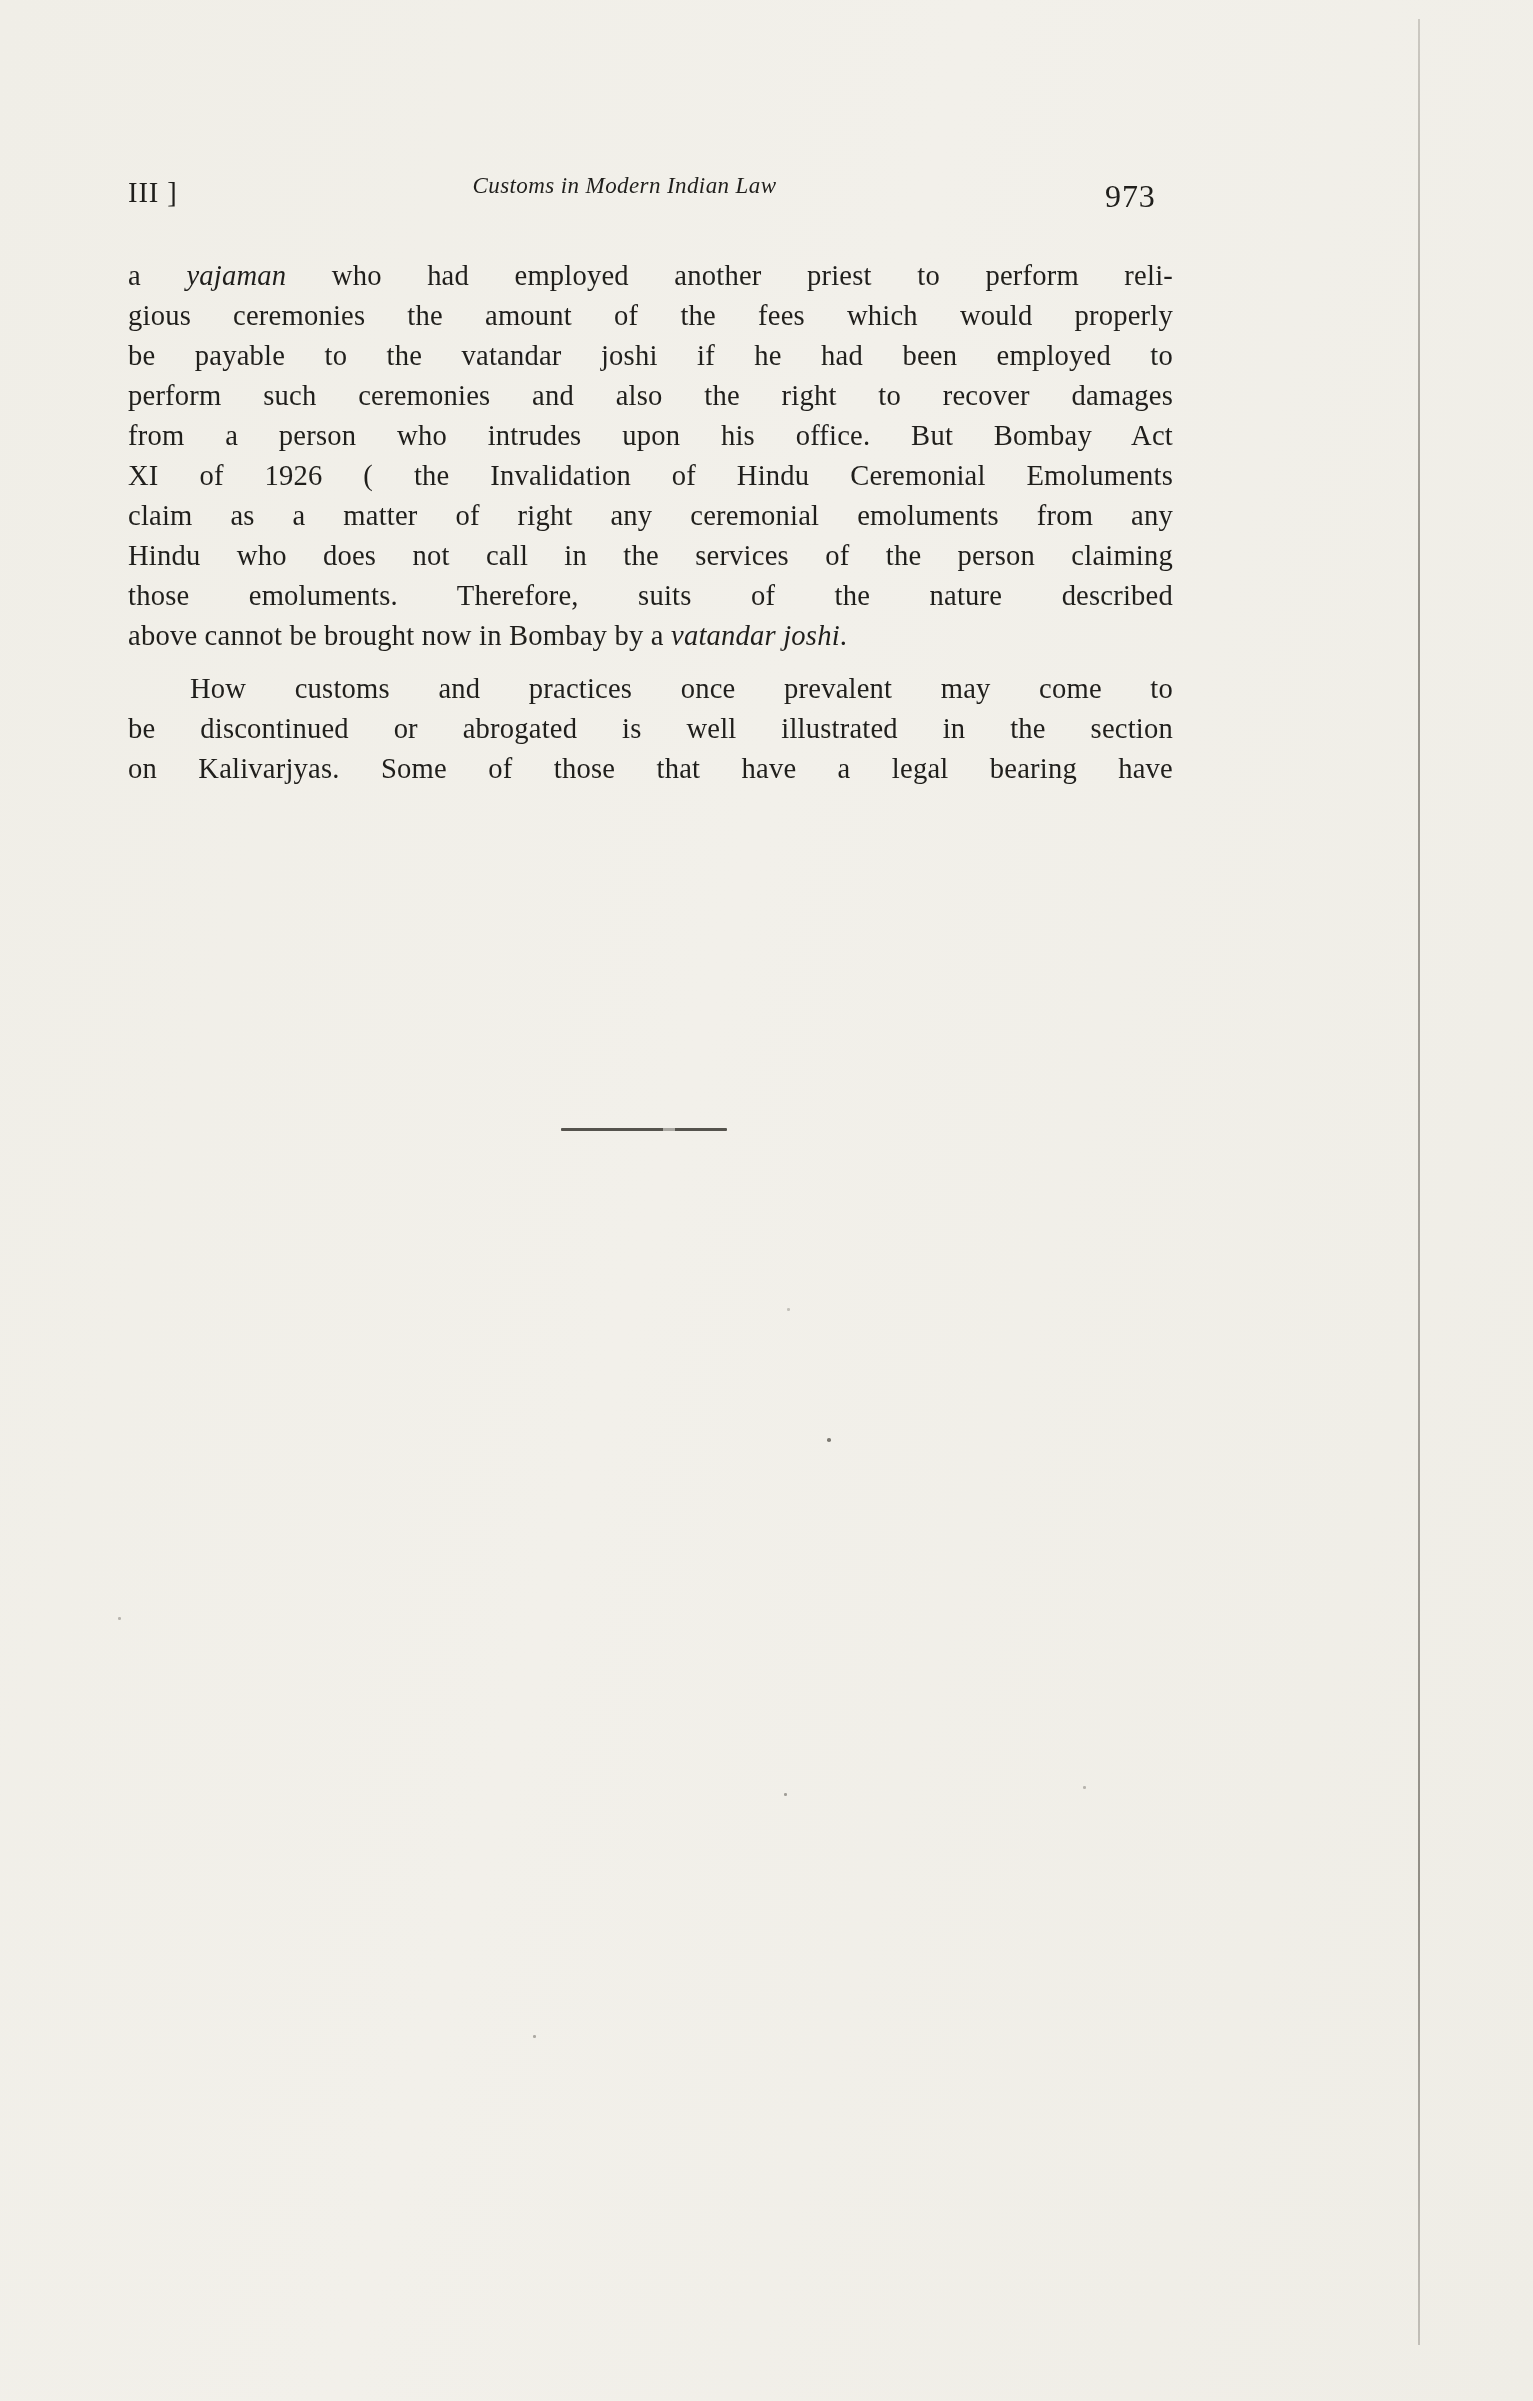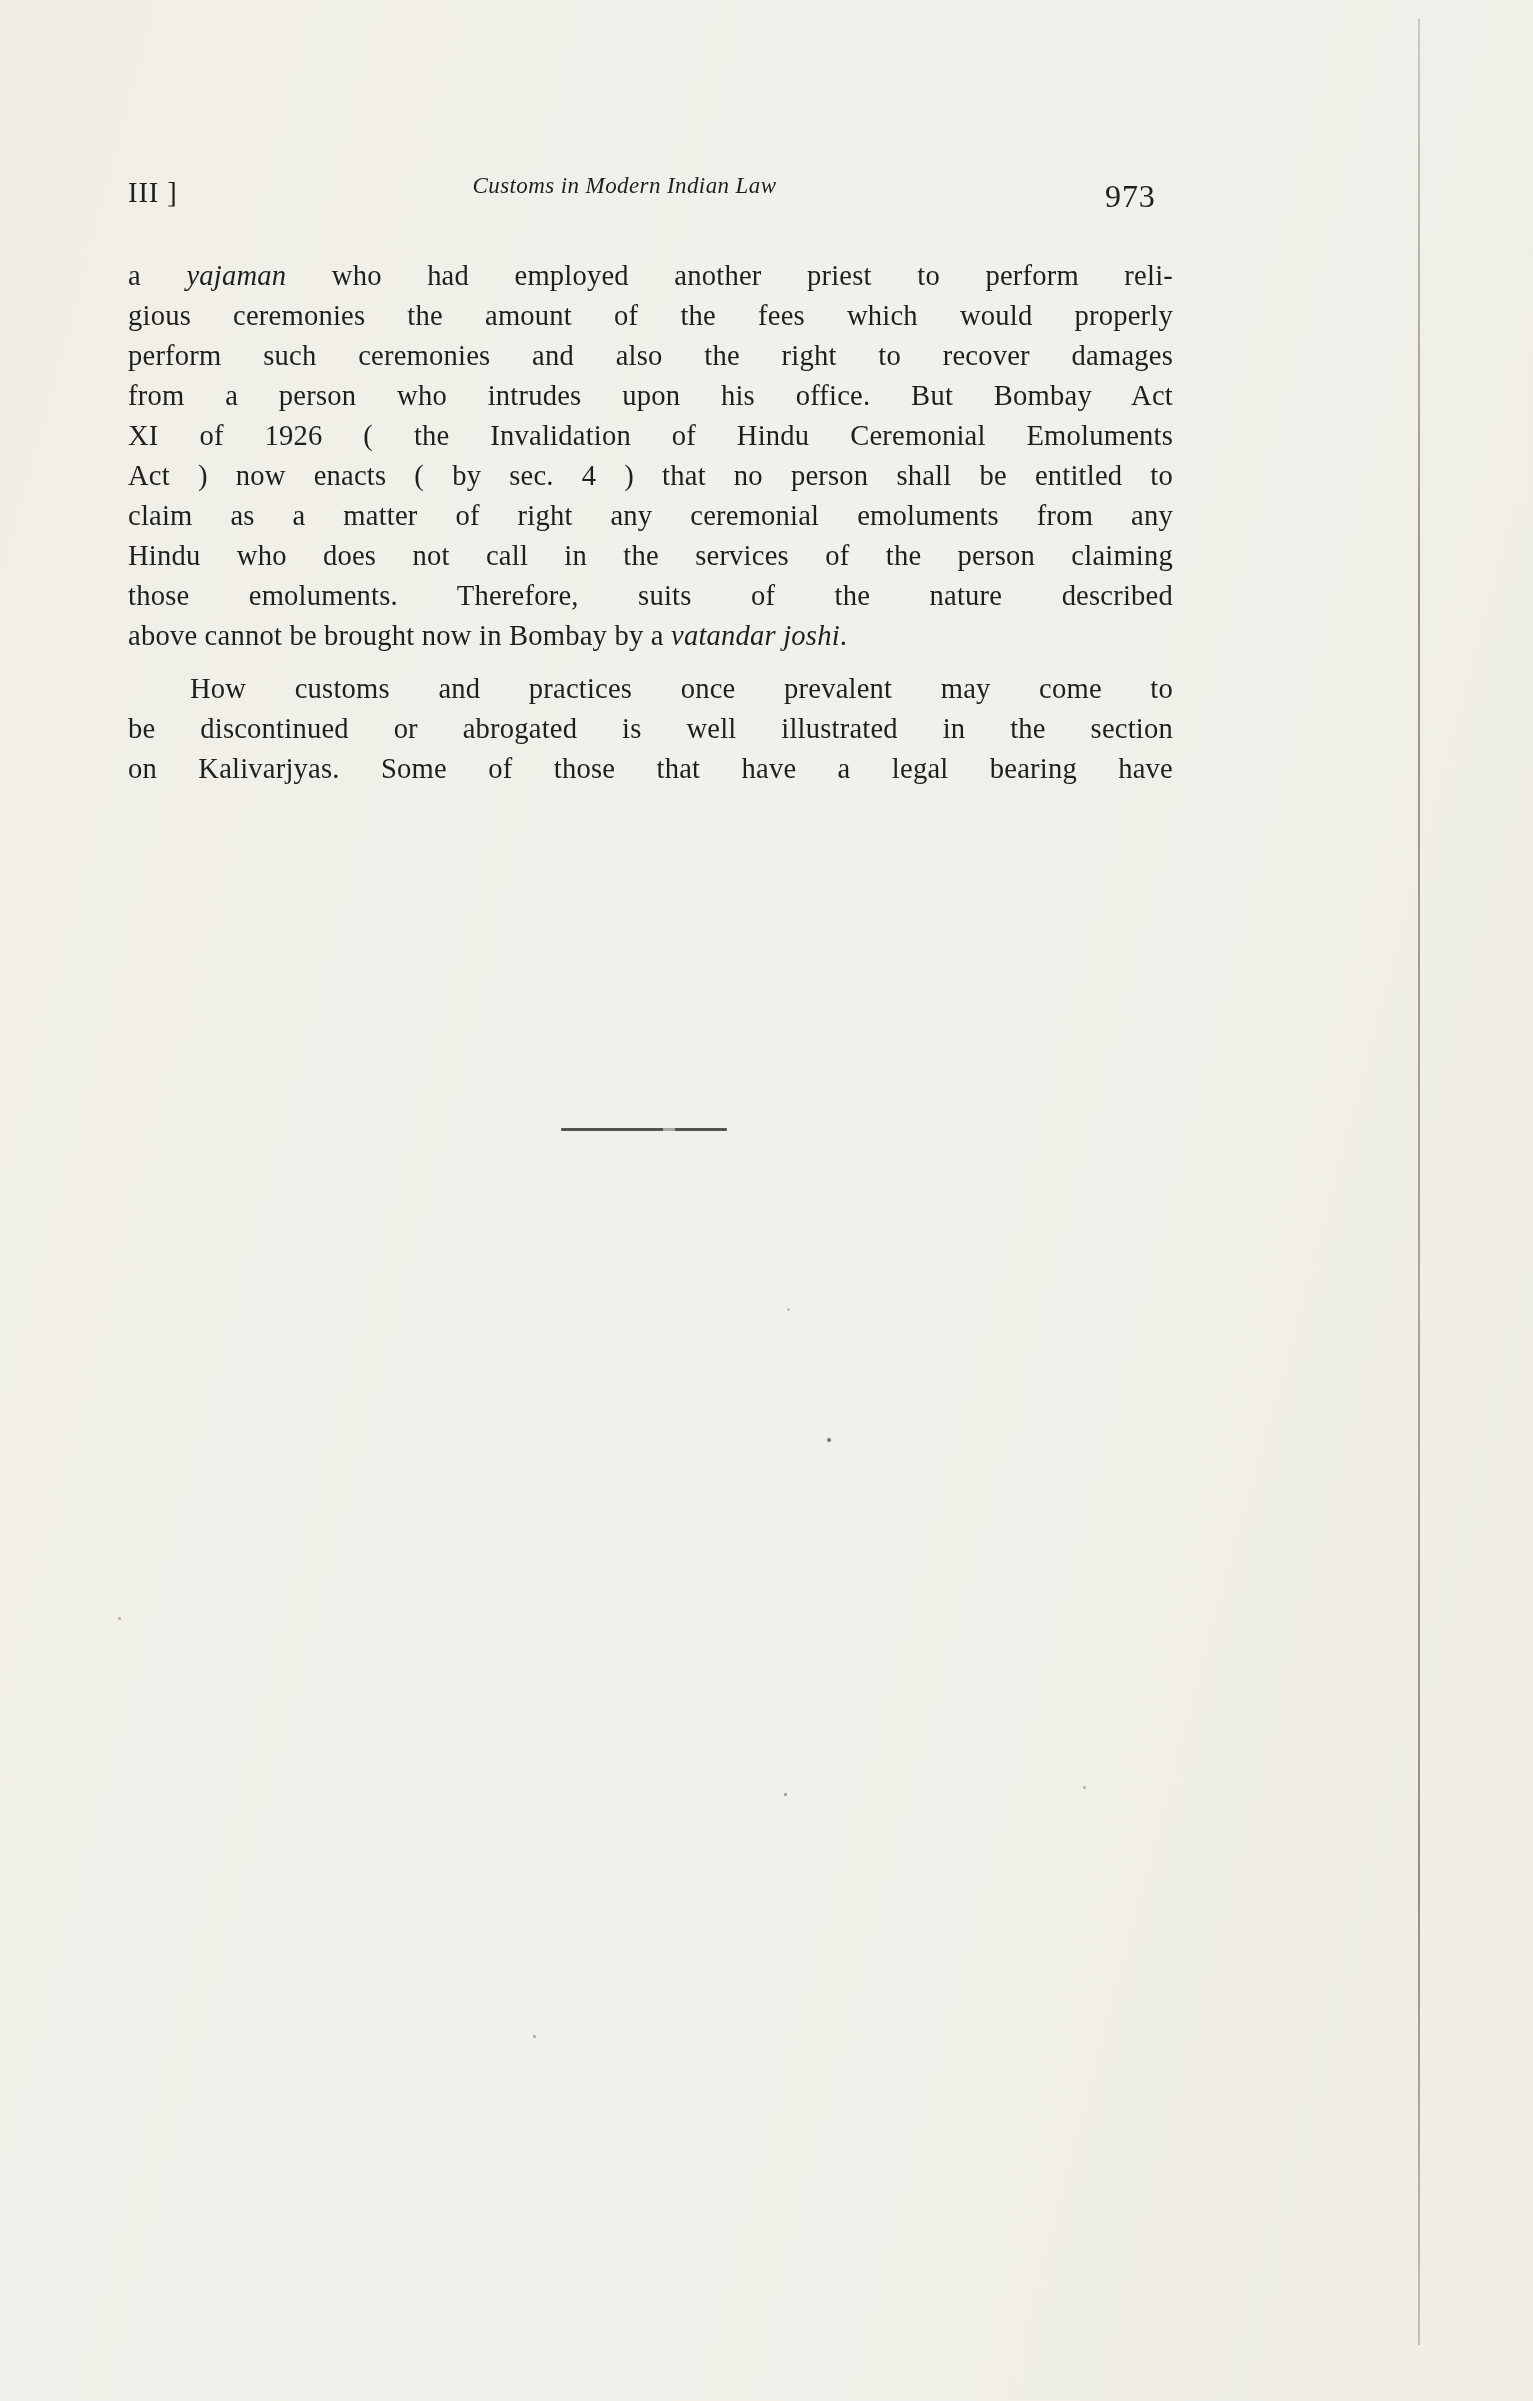--- a/index.html
+++ b/index.html
@@ -114,24 +114,24 @@
   <div class="header">
     <span class="chapter-marker">III ]</span>
     <span class="running-title">Customs in Modern Indian Law</span>
     <span class="page-number">973</span>
   </div>
 
   <div class="body-text" id="body-container">
       <div class="paragraph">
         <div class="line">a <em>yajaman</em> who had employed another priest to perform reli-</div>
         <div class="line">gious ceremonies the amount of the fees which would properly</div>
+        <div class="line">be payable to the vatandar joshi if he had been employed to</div>
         <div class="line">perform such ceremonies and also the right to recover damages</div>
         <div class="line">from a person who intrudes upon his office. But Bombay Act</div>
         <div class="line">XI of 1926 ( the Invalidation of Hindu Ceremonial Emoluments</div>
-        <div class="line">Act ) now enacts ( by sec. 4 ) that no person shall be entitled to</div>
         <div class="line">claim as a matter of right any ceremonial emoluments from any</div>
         <div class="line">Hindu who does not call in the services of the person claiming</div>
         <div class="line">those emoluments. Therefore, suits of the nature described</div>
         <div class="line last">above cannot be brought now in Bombay by a <em>vatandar joshi</em>.</div>
       </div>
       <div class="paragraph indented">
         <div class="line">How customs and practices once prevalent may come to</div>
         <div class="line">be discontinued or abrogated is well illustrated in the section</div>
         <div class="line">on Kalivarjyas. Some of those that have a legal bearing have</div>
       </div>

